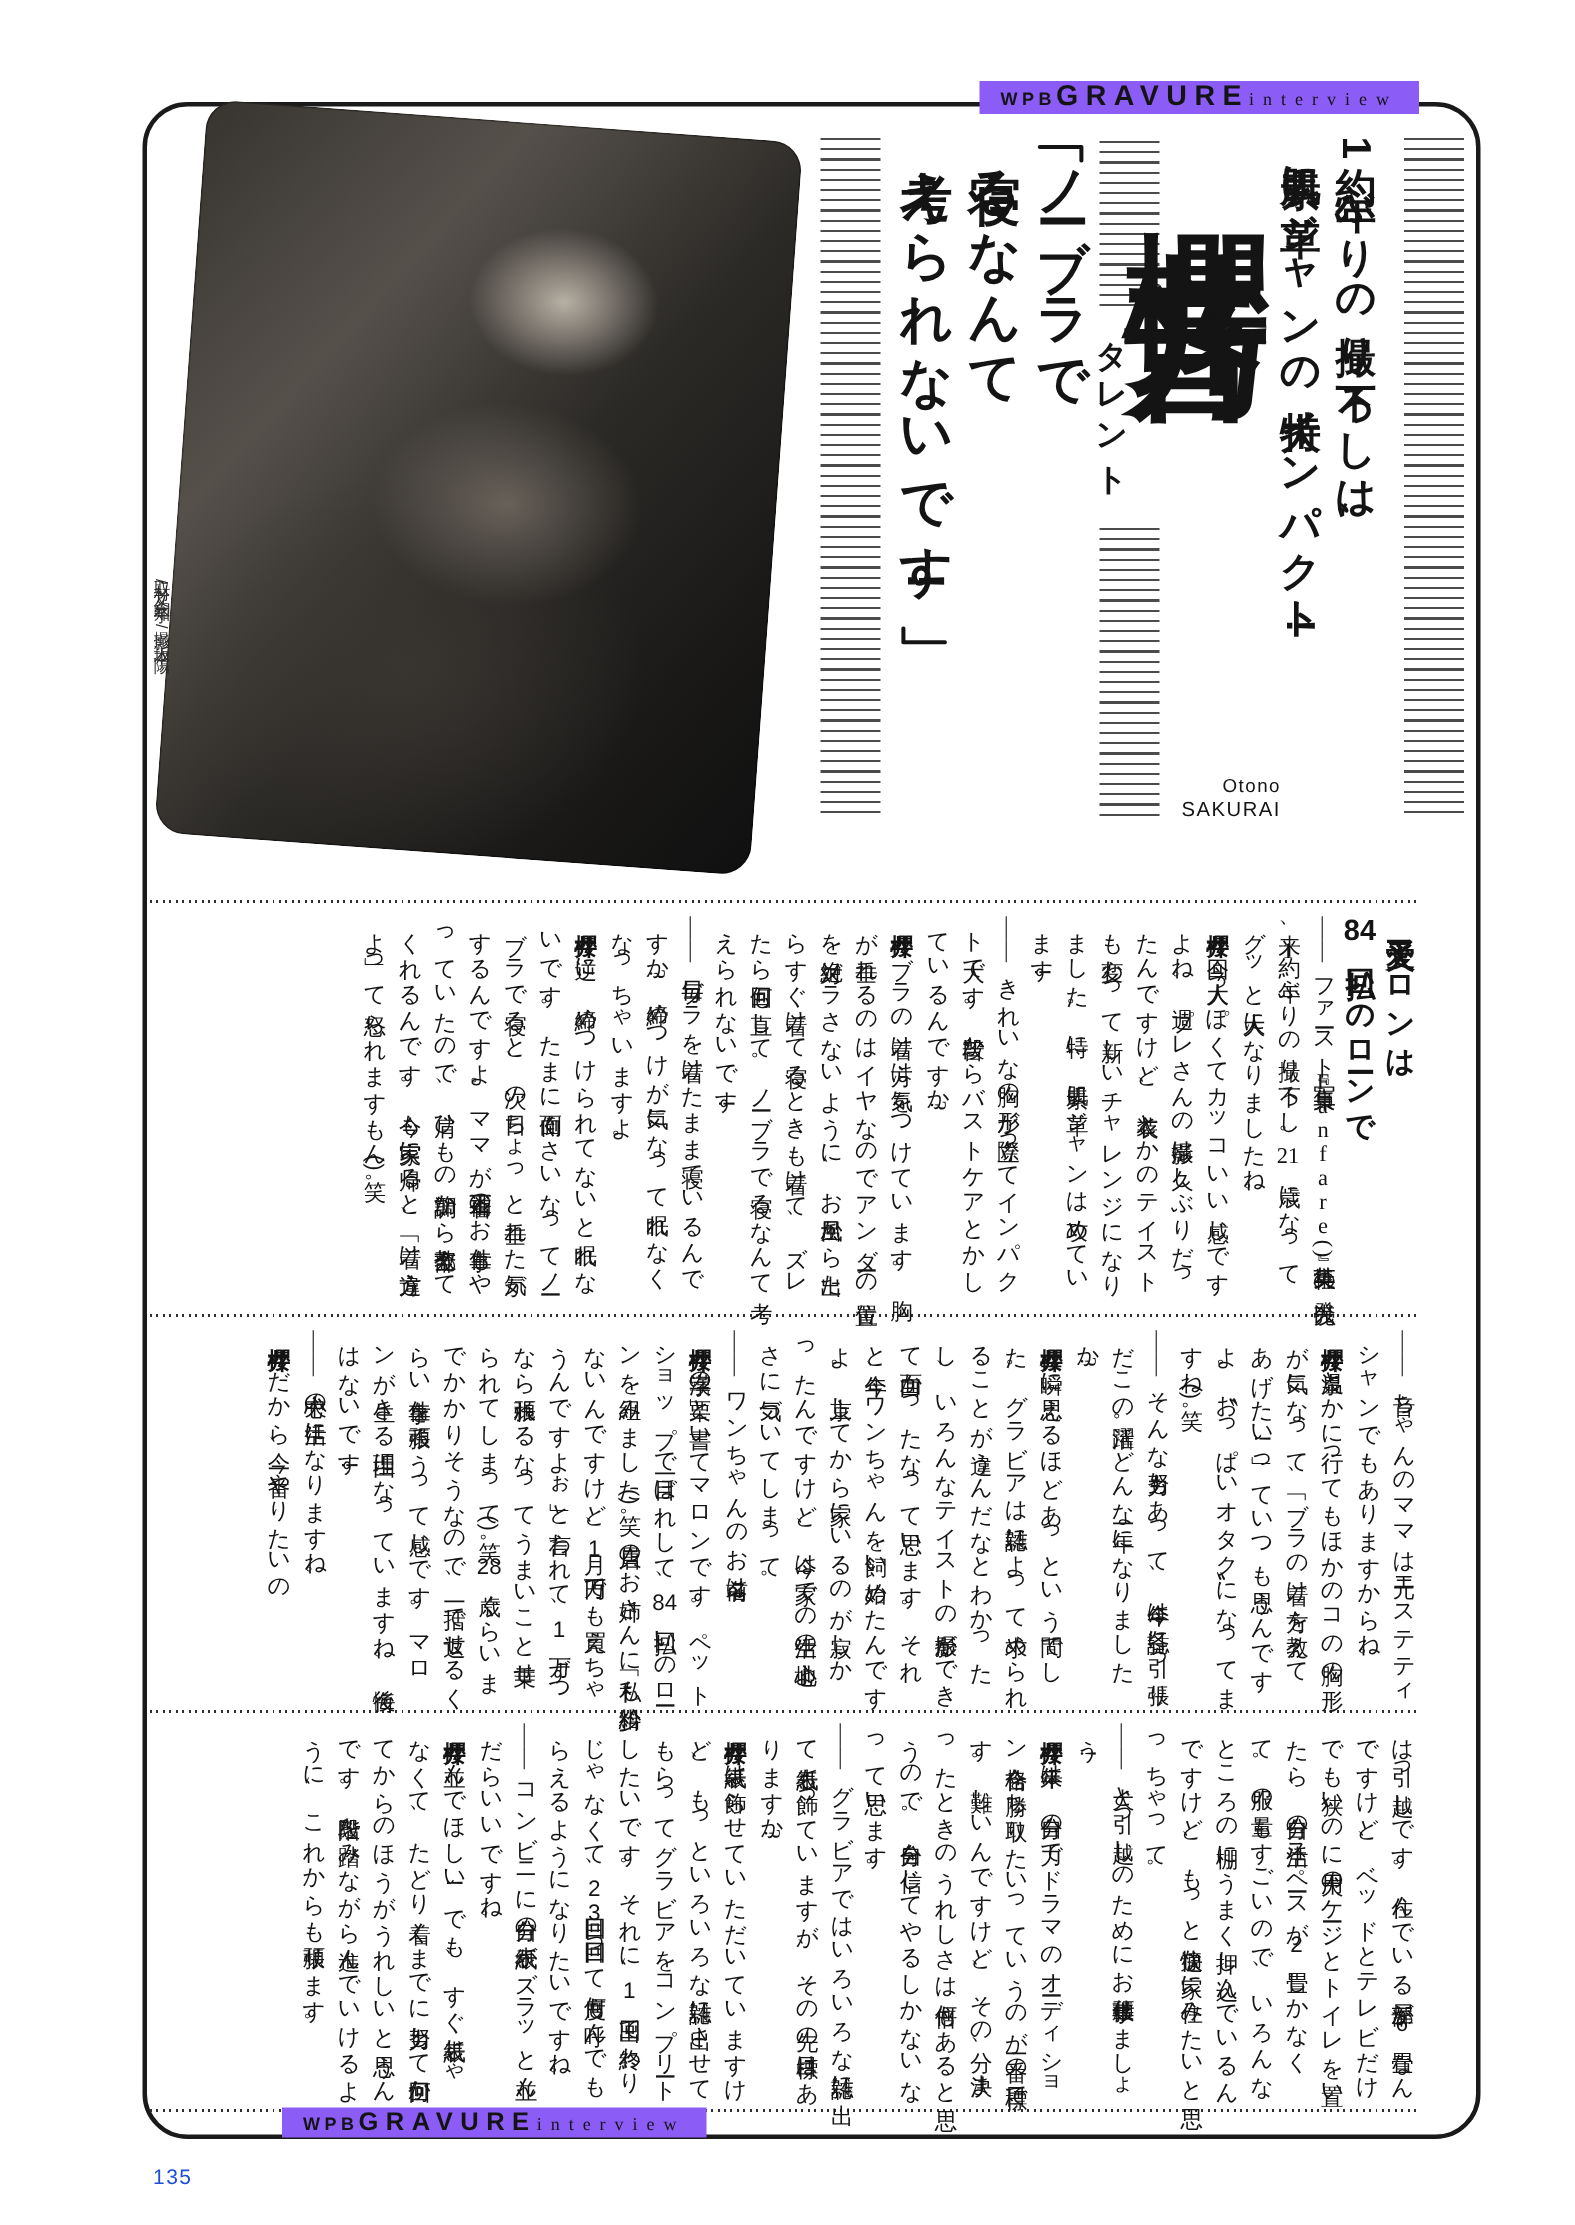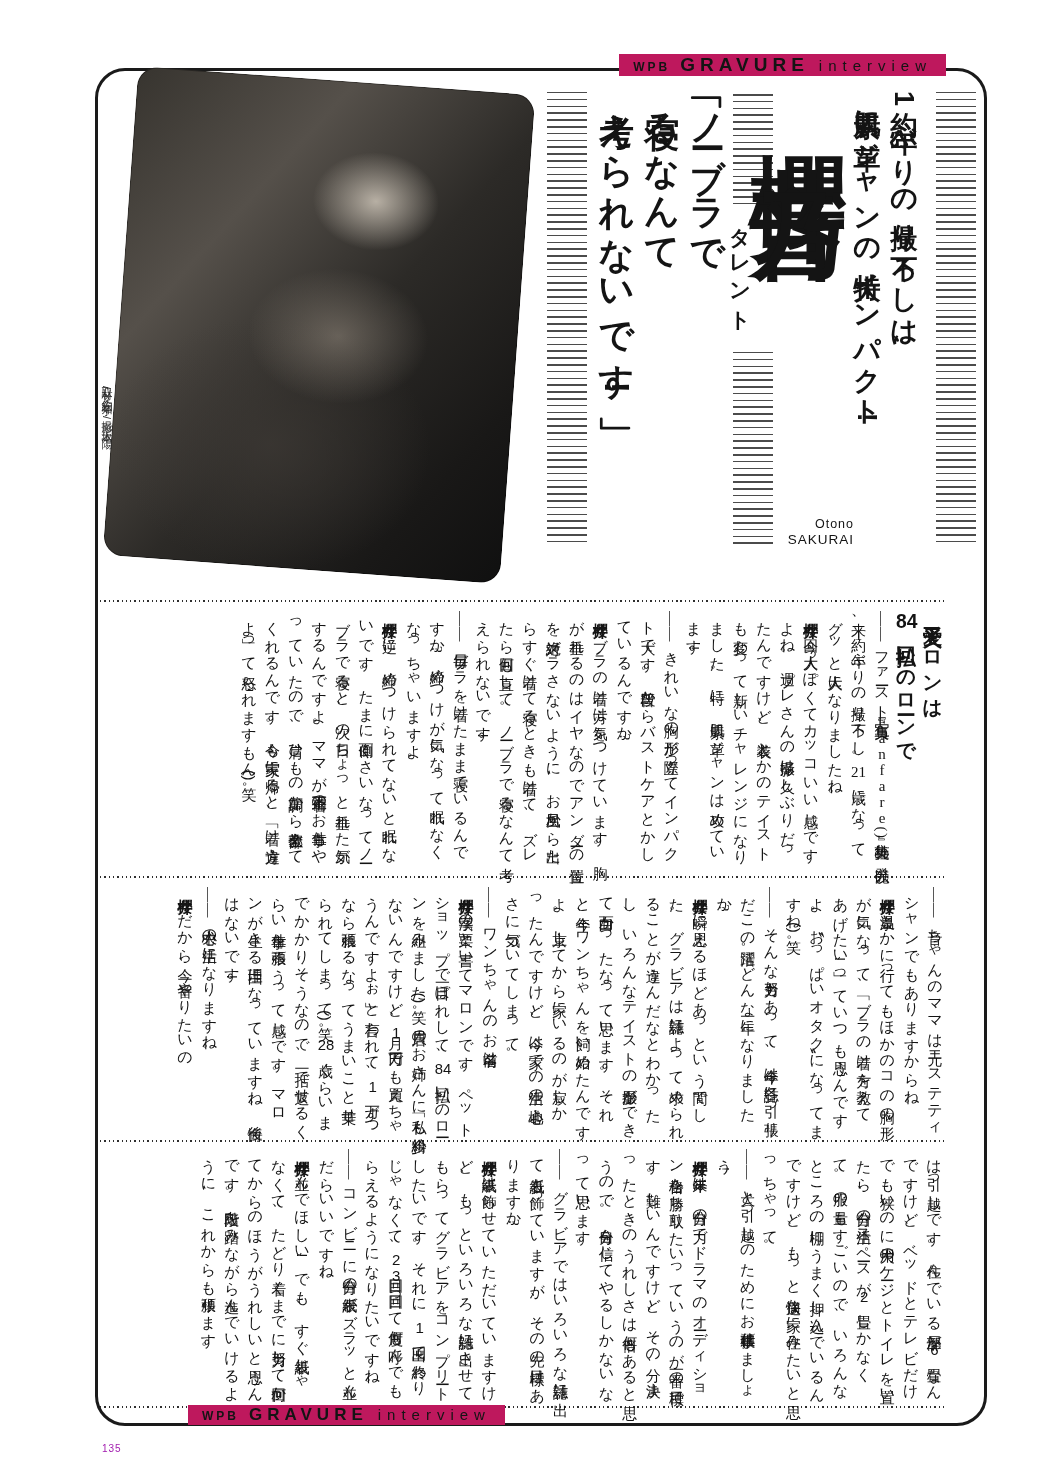--- a/index.html
+++ b/index.html
@@ -8,26 +8,26 @@
     font-family:"Liberation Sans","DejaVu Sans",sans-serif;color:#141414;
     overflow:hidden;
   }
   
   .frame{
     position:absolute;left:95px;top:68px;width:886px;height:1352px;
     border:3.5px solid #1a1a1a;border-radius:30px;background:transparent;
   }
   
   .banner{
-    position:absolute;background:#be185d;padding:0 14px;white-space:nowrap;
-    display:flex;align-items:baseline;gap:10px;justify-content:flex-end;
+    position:absolute;background:#8b5cf6;padding:0 14px;white-space:nowrap;
+    display:flex;align-items:baseline;justify-content:flex-end;
   }
   .banner .brand{font-size:12px;font-weight:bold;letter-spacing:3px;}
   .banner .title{font-size:19px;font-weight:bold;letter-spacing:5px;}
-  .banner .word{font-size:15px;letter-spacing:6px;}
+  .banner .word{font-size:12px;letter-spacing:6px;font-family:Liberation Serif, serif;}
   #header-banner{top:54px;right:104px;}
   #footer-banner{top:1405px;left:188px;}
   #footer-banner .title{font-size:17px;}
   
   .photo{
     position:absolute;left:120px;top:80px;width:398px;height:490px;
     border-radius:20px;transform:rotate(4.2deg);transform-origin:50% 50%;
     background:
       radial-gradient(90px 70px at 62% 24%, rgba(190,182,170,.95), rgba(190,182,170,0) 70%),
       radial-gradient(120px 90px at 55% 52%, rgba(150,140,128,.55), rgba(150,140,128,0) 75%),
@@ -86,21 +86,21 @@
   }
   #band-0{top:611px;height:256px;}
   #band-1{top:887px;height:245px;}
   #band-2{top:1149px;height:251px;}
   .band p{margin:0;font-size:15px;line-height:23.4px;letter-spacing:0.4px;}
   .band p.q{font-family:"Liberation Serif","DejaVu Serif",serif;}
   .band p.a,.band p.cont{font-family:"Liberation Sans","DejaVu Sans",sans-serif;}
   .band p.lead-h{font-size:19.5px;line-height:26.5px;font-weight:900;letter-spacing:1.5px;}
   .spk{font-weight:bold;}
   
-  .pagenum{position:absolute;left:102px;top:1443px;font-size:10px;letter-spacing:1px;color:#a21caf;}
+  .pagenum{position:absolute;left:102px;top:1443px;font-size:14px;letter-spacing:1px;color:#1d4ed8;}
 </style>
 </head>
 <body>
 
 <div class="frame"></div>
 
 <div class="banner" id="header-banner">
   <span class="brand">WPB</span>
   <span class="title">GRAVURE</span>
   <span class="word">interview</span>

